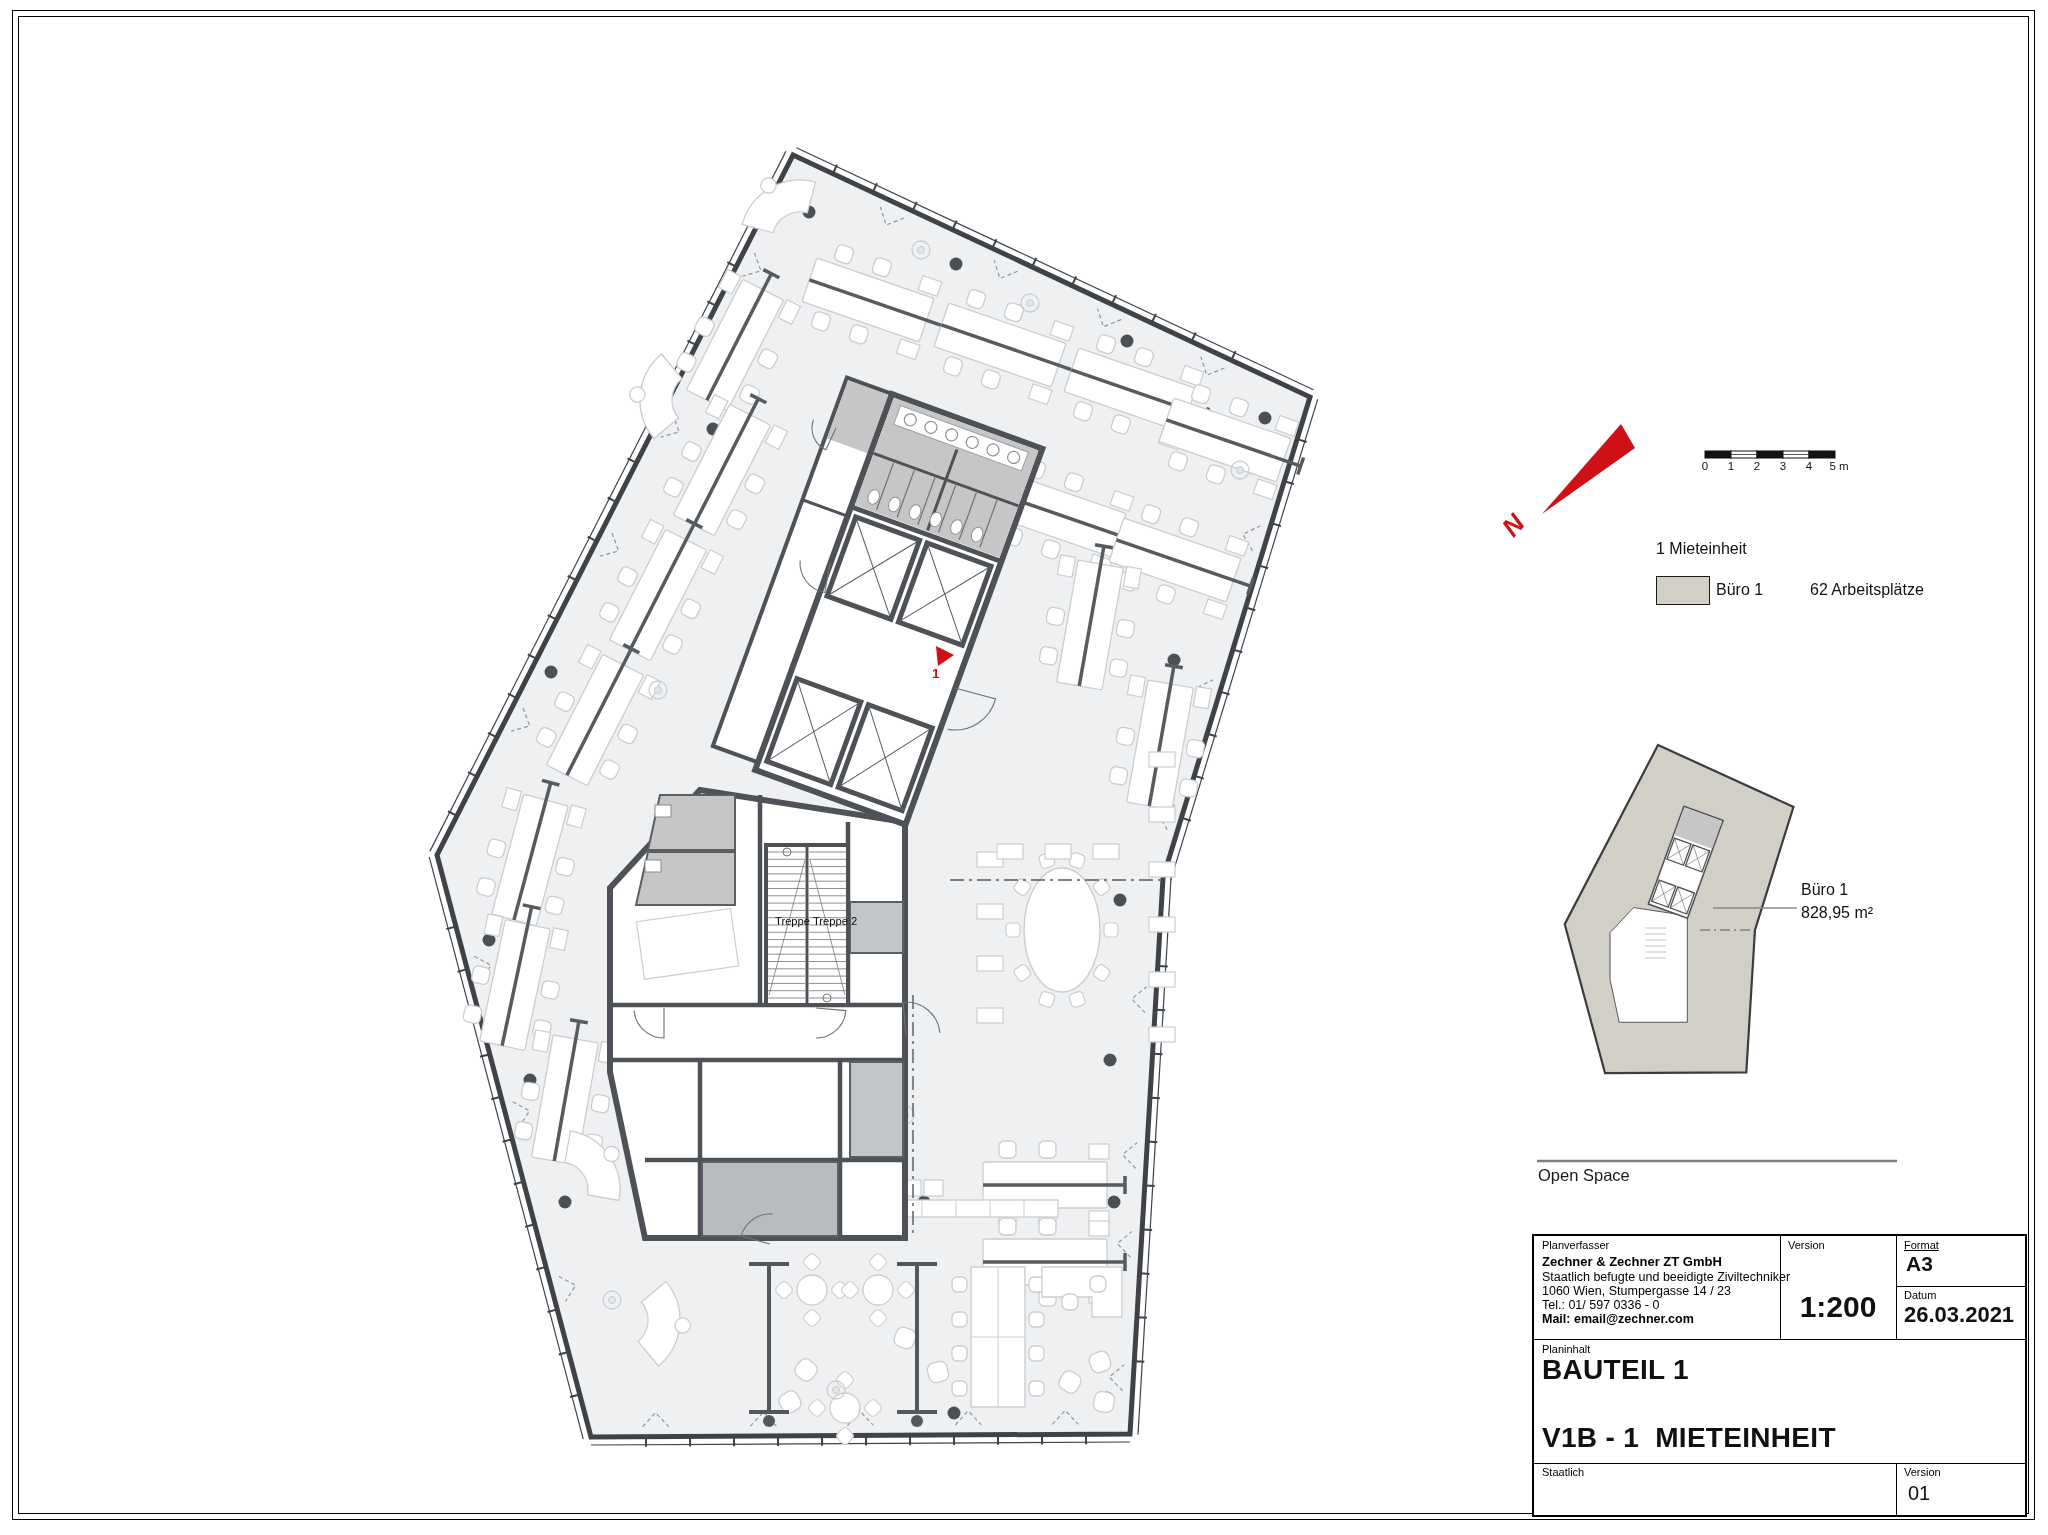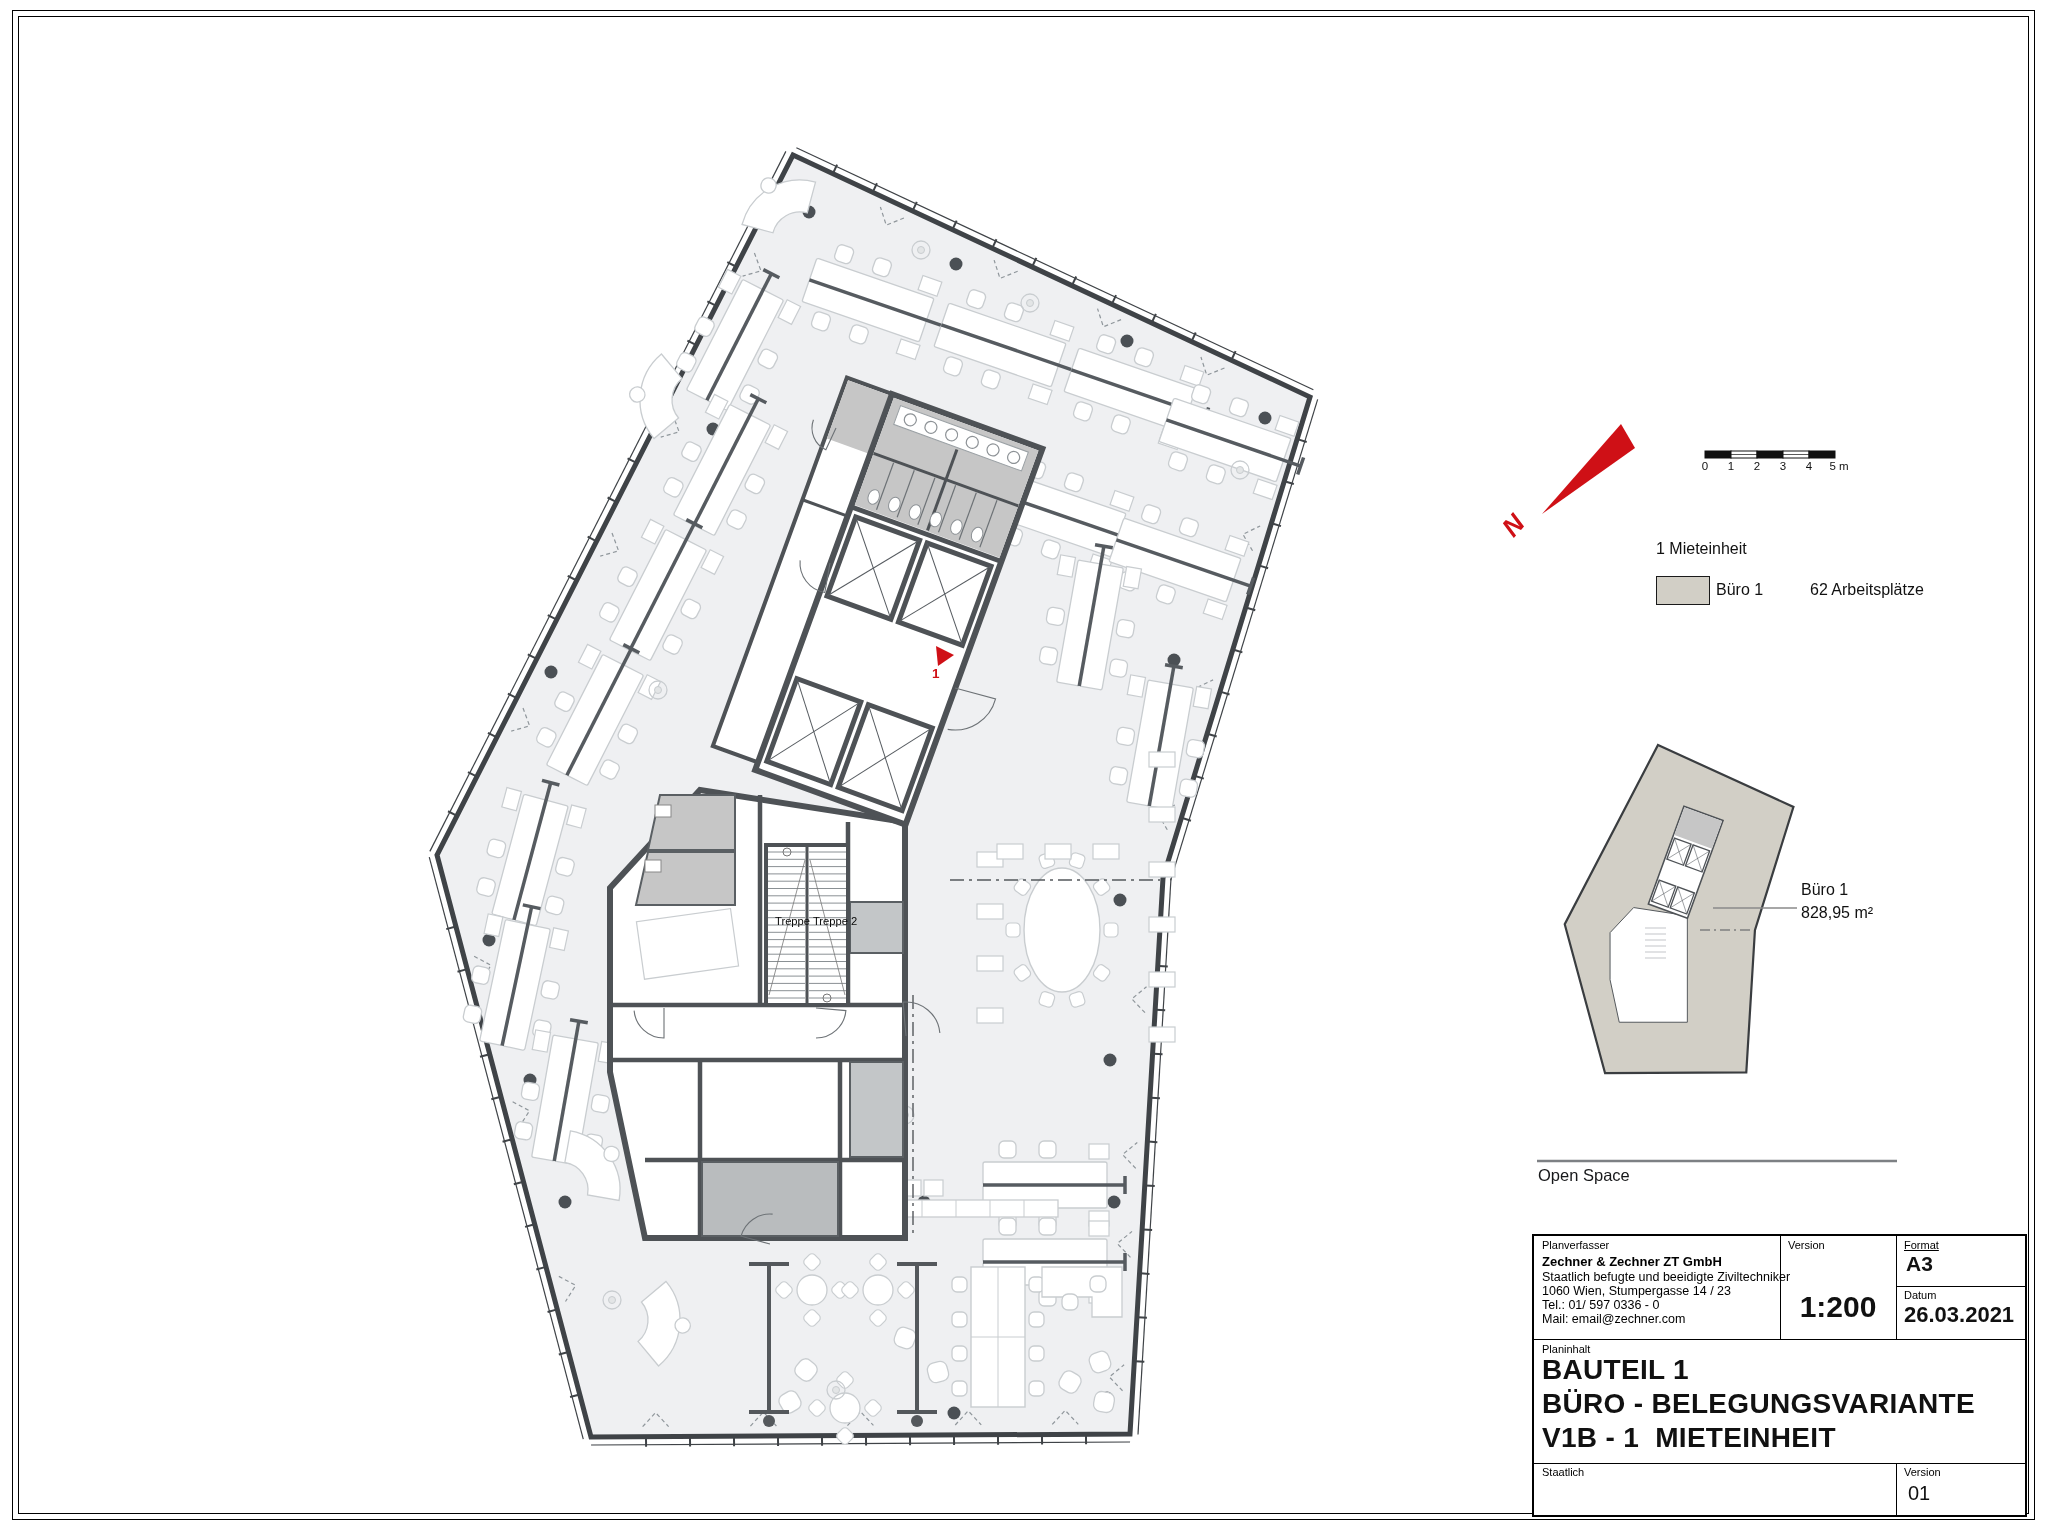--- a/index.html
+++ b/index.html
@@ -743,32 +743,31 @@
   <div class="cellline" style="left:0;top:103px;width:491px;height:1px;"></div>
   <div class="cellline" style="left:362px;top:50px;width:129px;height:1px;"></div>
   <div class="cellline" style="left:0;top:227px;width:491px;height:1px;"></div>
   <div class="cellline" style="left:362px;top:227px;width:1px;height:52px;"></div>
 
   <span class="tb-label" style="left:8px;top:3px;">Planverfasser</span>
   <span class="tb-small tb-bold" style="left:8px;top:19px;font-size:13px;">Zechner &amp; Zechner ZT GmbH</span>
   <span class="tb-small" style="left:8px;top:34px;">Staatlich befugte und beeidigte Ziviltechniker</span>
   <span class="tb-small" style="left:8px;top:48px;">1060 Wien, Stumpergasse 14 / 23</span>
   <span class="tb-small" style="left:8px;top:62px;">Tel.: 01/ 597 0336 - 0</span>
-  <span class="tb-small" style="left:8px;top:76px;">Mail: email@zechner.com</span>
+  <span class="tb-small" style="left:8px;top:76px;font-weight:bold;">Mail: email@zechner.com</span>
 
   <span class="tb-label" style="left:254px;top:3px;">Version</span>
   <span id="tb-scale-value">1:200</span>
 
   <span class="tb-label" style="left:370px;top:3px;text-decoration:underline;">Format</span>
   <span id="tb-format-value">A3</span>
   <span class="tb-label" style="left:370px;top:53px;">Datum</span>
   <span id="tb-datum-value">26.03.2021</span>
 
   <span class="tb-label" style="left:8px;top:107px;">Planinhalt</span>
   <span class="tb-title" style="top:118px;">BAUTEIL 1</span>
-  <span class="tb-title" style="top:152px;">BÜRO - BELEGUNGSVARIANTE</span>
   <span class="tb-title" style="top:186px;">V1B - 1  MIETEINHEIT</span>
 
   <span class="tb-label" style="left:8px;top:230px;">Staatlich</span>
   <span class="tb-label" style="left:16px;top:248px;"></span>
   <span class="tb-label" style="left:370px;top:230px;">Version</span>
   <span id="tb-version-value">01</span>
 </div>
 
 </body></html>

